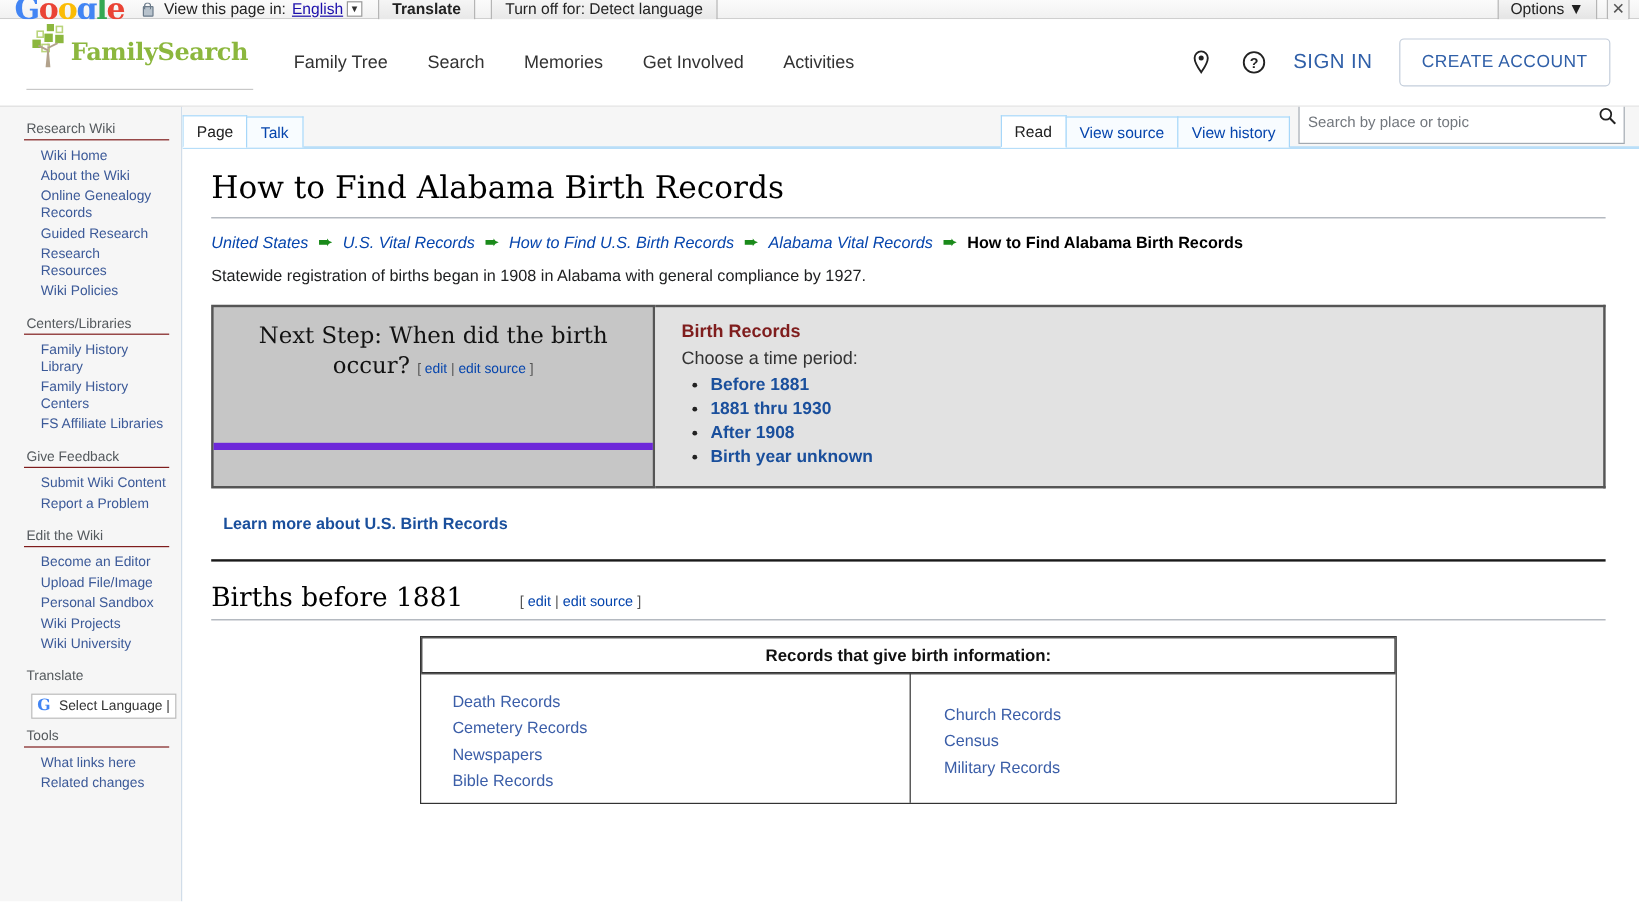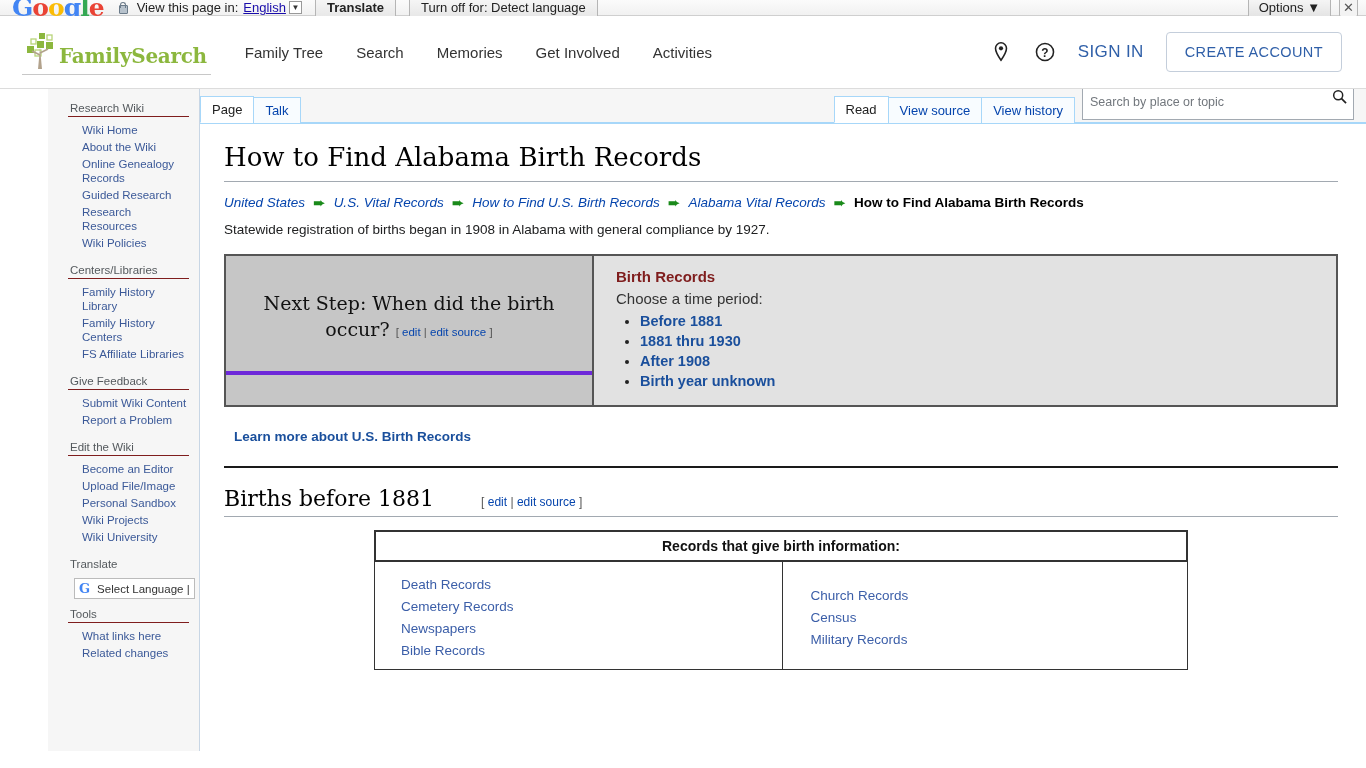--- a/index.html
+++ b/index.html
@@ -35,35 +35,35 @@
   }
   .gt-btn.bold{ font-weight:bold; }
   #gt-right{ position:absolute; right:8px; display:flex; align-items:center; gap:8px;}
   #gt-options{ background:linear-gradient(to bottom,#f8f8f8,#e2e2e2); border:1px solid #b5b5b5;
     border-radius:2px; padding:3px 10px; font-size:13px; cursor:pointer; }
   #gt-close{ width:19px;height:19px;border:1px solid #b5b5b5;background:#f3f3f3;border-radius:2px;
     display:flex;align-items:center;justify-content:center;font-size:13px;color:#555;cursor:pointer;}
 
   
   #fs-header{ height:73px; border-bottom:1px solid #dcdcdc; display:flex; align-items:center; position:relative; background:#fff;}
-  #fs-logo-wrap{ margin-left:22px; display:flex; align-items:flex-end; padding-bottom:3px; border-bottom:1px solid #c8c8c8;
+  #fs-logo-wrap{ margin-left:22px; display:flex; align-items:flex-end; padding-bottom:16px; border-bottom:1px solid #c8c8c8;
                  padding-right:4px; height:46px;}
   #fs-logo-wrap svg{ display:block; }
   #fs-wordmark{ font-family:"DejaVu Serif", serif; font-weight:bold; font-size:20px; color:#8cb73e;
                 margin-left:-3px; line-height:1; padding-bottom:5px; letter-spacing:-0.3px;}
   #fs-nav{ display:flex; gap:33px; margin-left:34px; font-size:15px; color:#333; }
   #fs-nav span{ cursor:pointer; }
   #fs-right{ position:absolute; right:24px; display:flex; align-items:center; gap:22px; }
   .hdr-icon{ width:22px;height:22px; cursor:pointer; }
   #signin{ color:#2f5fa8; font-size:17px; letter-spacing:.4px; cursor:pointer;}
   #create-acct{ color:#2f5fa8; font-size:14.5px; letter-spacing:.4px; border:1px solid #c4cedb;
                 border-radius:4px; padding:11px 18px; cursor:pointer; background:#fff; }
 
   
-  #page{ display:flex; height:calc(768px - 32px - 74px);padding-left:48px; }
+  #page{ display:flex; height:calc(768px - 32px - 74px); }
   #sidebar{ width:152px; flex:0 0 152px; background:#f6f6f6; border-right:1px solid #c8d6e5;
             padding-top:8px; font-size:11.5px; overflow:hidden;}
   .side-group-title{ color:#54595d; font-size:11.5px; padding:5px 0 2px 22px; }
   .side-links{ margin:0 0 8px 0; padding:4px 0 0 34px; border-top:1px solid #7f1d1d; margin-left:20px;
                margin-right:10px; padding-left:14px; }
   .side-link{ color:#3b5998; display:block; padding:1.5px 0; line-height:1.22; cursor:pointer; font-size:11.5px;}
   #lang-select{ margin:6px 0 4px 26px; border:1px solid #bbb; background:#fff; display:inline-flex;
                 align-items:center; padding:2px 4px 2px 4px; font-size:11.5px; color:#333; cursor:pointer;}
   .g-glyph{ font-family:"DejaVu Serif", serif; font-weight:bold; font-size:13px; margin-right:7px; }
   .g-glyph .b{color:#4285F4}
@@ -89,22 +89,22 @@
   #page-title{ font-family:"DejaVu Serif", serif; font-size:26px; font-weight:normal; color:#000;
                border-bottom:1px solid #a2a9b1; padding-bottom:9px; margin:4px 0 0 0; }
   #breadcrumb{ margin-top:13px; font-size:13.5px; display:flex; align-items:center; flex-wrap:wrap; }
   #breadcrumb .crumb{ color:#0645ad; font-style:italic; cursor:pointer; }
   #breadcrumb .crumb.last{ color:#000; font-style:normal; font-weight:bold; cursor:default; }
   #breadcrumb .arrow{ color:#1a8a1a; margin:0 8px; font-size:15px; line-height:1; }
   #intro{ margin-top:12px; font-size:13.5px; color:#202122; }
 
   #two-box{ display:flex; margin-top:17px; align-items:stretch; }
   #box-left{ width:370px; border:2px solid #555; background:#c6c6c6; display:flex; flex-direction:column; }
-  #box-left-top{ flex:1; display:flex; align-items:center; justify-content:center;
-                 border-bottom:4px solid #6d28d9; padding:12px 14px 6px 14px; }
+  #box-left-top{ flex:1; display:flex; align-items:flex-start; justify-content:center;
+                 border-bottom:6px solid #6d28d9; padding:12px 14px 6px 14px; }
   #box-left-bottom{ height:30px; }
   #nextstep-head{ font-family:"DejaVu Serif", serif; font-size:19px; color:#111; text-align:center; line-height:1.32; }
   .editlinks{ font-family:"Liberation Sans",sans-serif; font-size:11.5px; color:#555; font-weight:normal; white-space:nowrap;}
   .editlinks a{ color:#0645ad; cursor:pointer; }
   #box-right{ flex:1; border:2px solid #555; border-left:none; background:#e2e2e2; padding:12px 16px 12px 22px; }
   #br-title{ font-weight:bold; font-size:15px; color:#7f1d1d; }
   #br-sub{ font-size:15px; color:#333; margin-top:5px; }
   #br-list{ margin:6px 0 0 0; padding-left:24px; }
   #br-list li{ margin:4px 0; }
   #br-list li span{ color:#1a4f9c; font-weight:bold; font-size:14.5px; cursor:pointer; }

